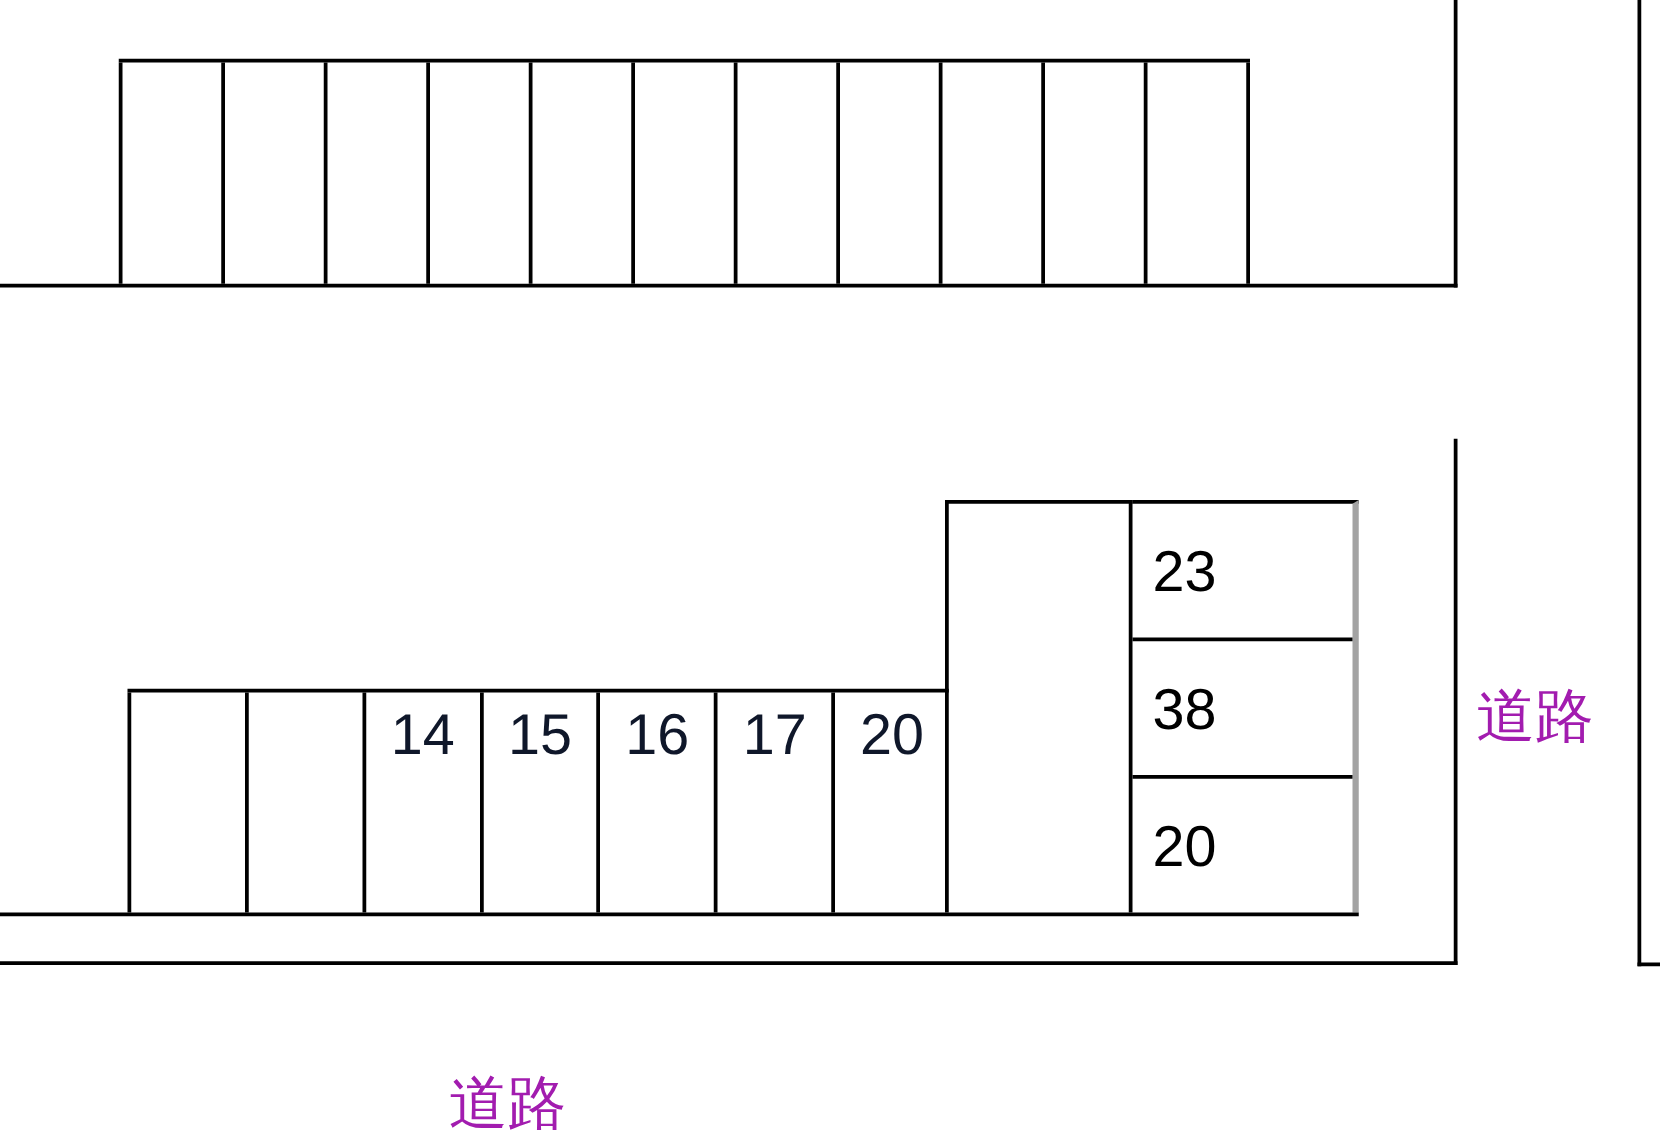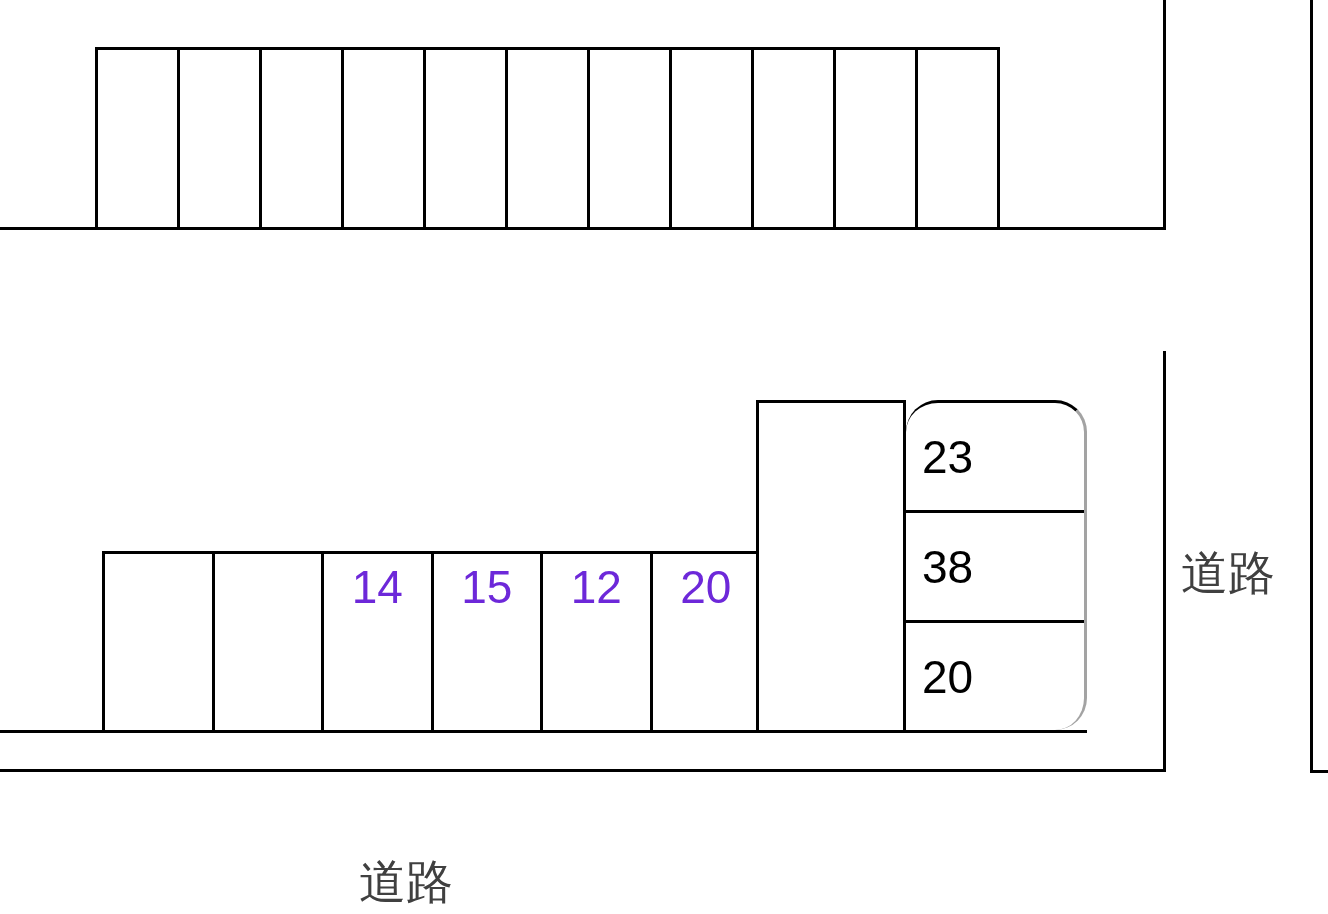--- a/index.html
+++ b/index.html
@@ -26,21 +26,21 @@
     box-sizing: border-box;
   }
   .cell {
     box-sizing: border-box;
     flex: 1 1 0;
     border-left: 3px solid #000;
     font-size: 46px;
     line-height: 1.1;
     text-align: center;
     padding-top: 8px;
-    color: #6d28d9;
+    color: #0f172a;
   }
   
   #top-row {
     left: 95px; top: 47px;
     width: 905px; height: 180px;
     border-top: 3px solid #000;
   }
   #top-row .cell:last-child { border-right: 3px solid #000; }
   
   #bottom-row {
@@ -58,41 +58,40 @@
     border-left: 3px solid #000;
     border-right: 3px solid #000;
   }
   
   #right-column {
     position: absolute;
     left: 906px; top: 400px;
     width: 181px; height: 330px;
     box-sizing: border-box;
     border-top: 3px solid #000;
-    border-right: 3px solid #a3a3a3;
+    border-right: 5px solid #a3a3a3;
     display: flex;
     flex-direction: column;
-    border-radius: 32px;
   }
   #right-column .vcell {
     box-sizing: border-box;
     flex: 1 1 0;
     border-bottom: 3px solid #000;
     display: flex;
     align-items: center;
     padding-left: 16px;
     font-size: 46px;
     color: #000;
   }
   #right-column .vcell:last-child { border-bottom: none; text-align: right; }
   .road-label {
     position: absolute;
     font-size: 47px;
     line-height: 1;
-    color: #404040;
+    color: #a21caf;
     white-space: nowrap;
   }
 </style>
 </head>
 <body>
 
 <div id="plan">
 
   <div class="line" style="left:0; top:227px; width:1166px; height:3px;"></div>
   <div class="line" style="left:1163px; top:0; width:3px; height:230px;"></div>
@@ -109,21 +108,22 @@
     <div class="cell"></div>
     <div class="cell"></div>
     <div class="cell"></div>
   </div>
 
   <div class="row" id="bottom-row">
     <div class="cell"></div>
     <div class="cell"></div>
     <div class="cell">14</div>
     <div class="cell">15</div>
-    <div class="cell">12</div>
+    <div class="cell">16</div>
+    <div class="cell">17</div>
     <div class="cell">20</div>
   </div>
 
   <div id="large-space"></div>
 
   <div id="right-column">
     <div class="vcell">23</div>
     <div class="vcell">38</div>
     <div class="vcell">20</div>
   </div>

